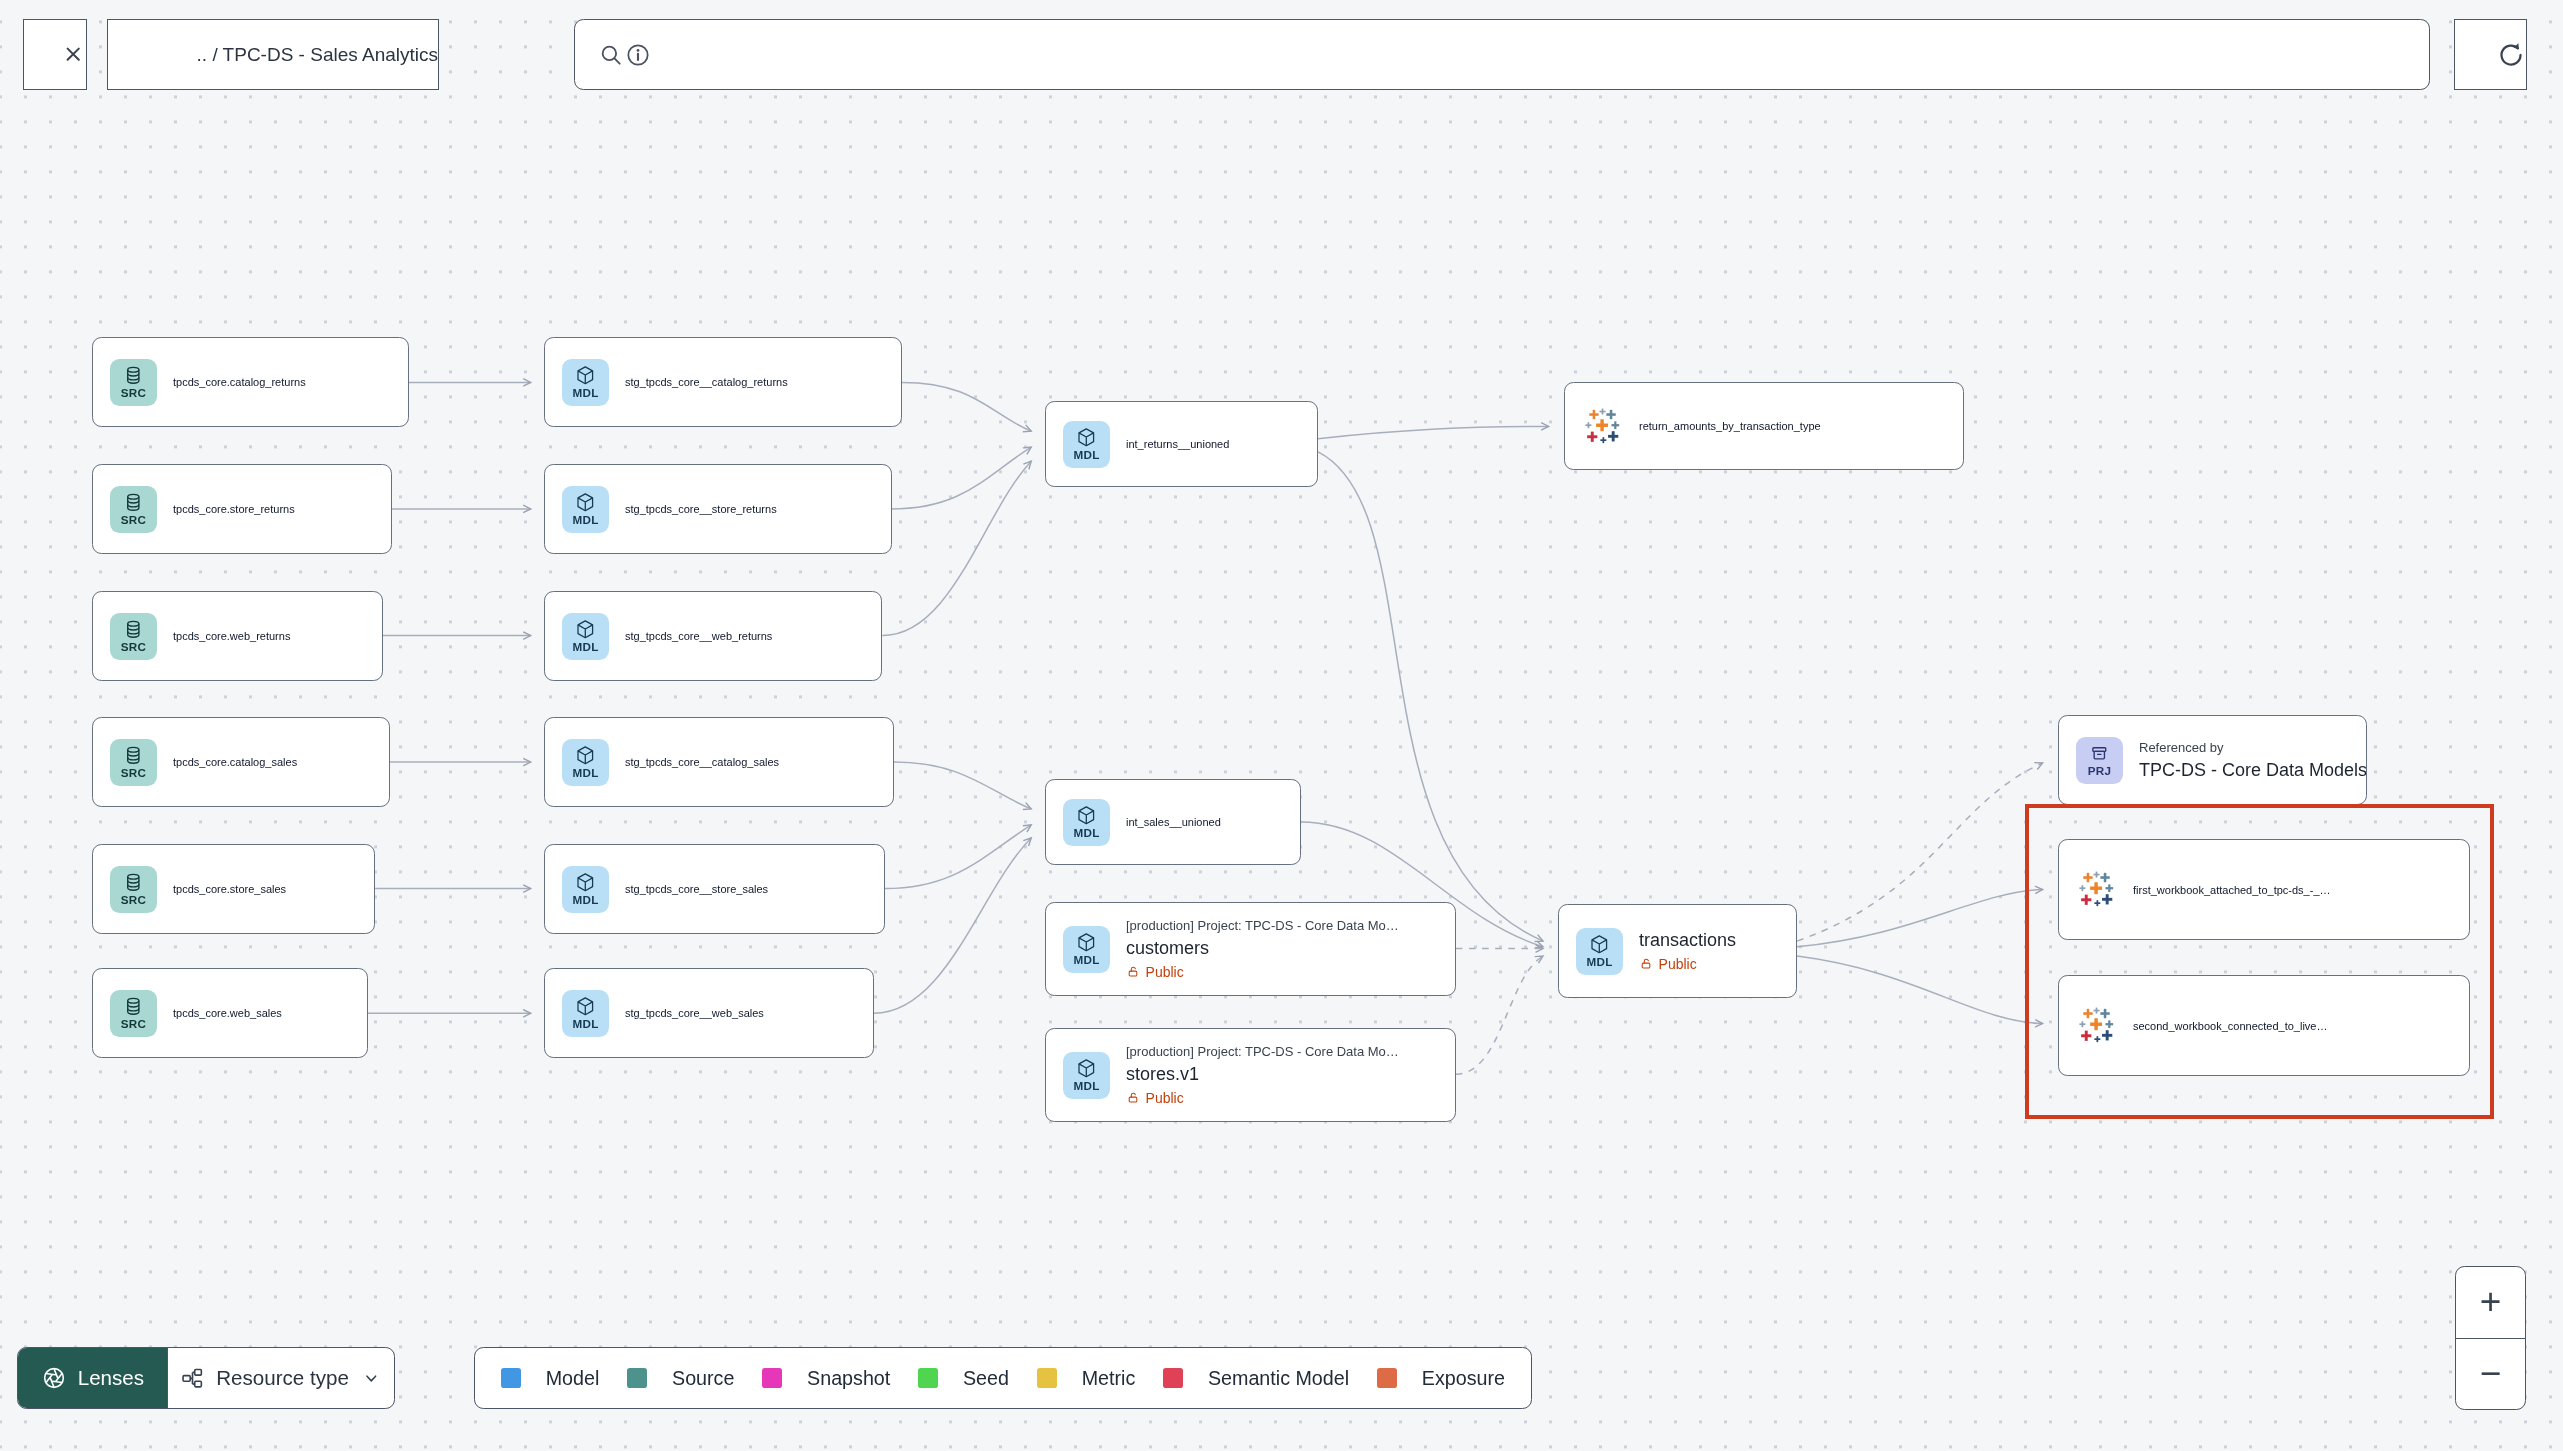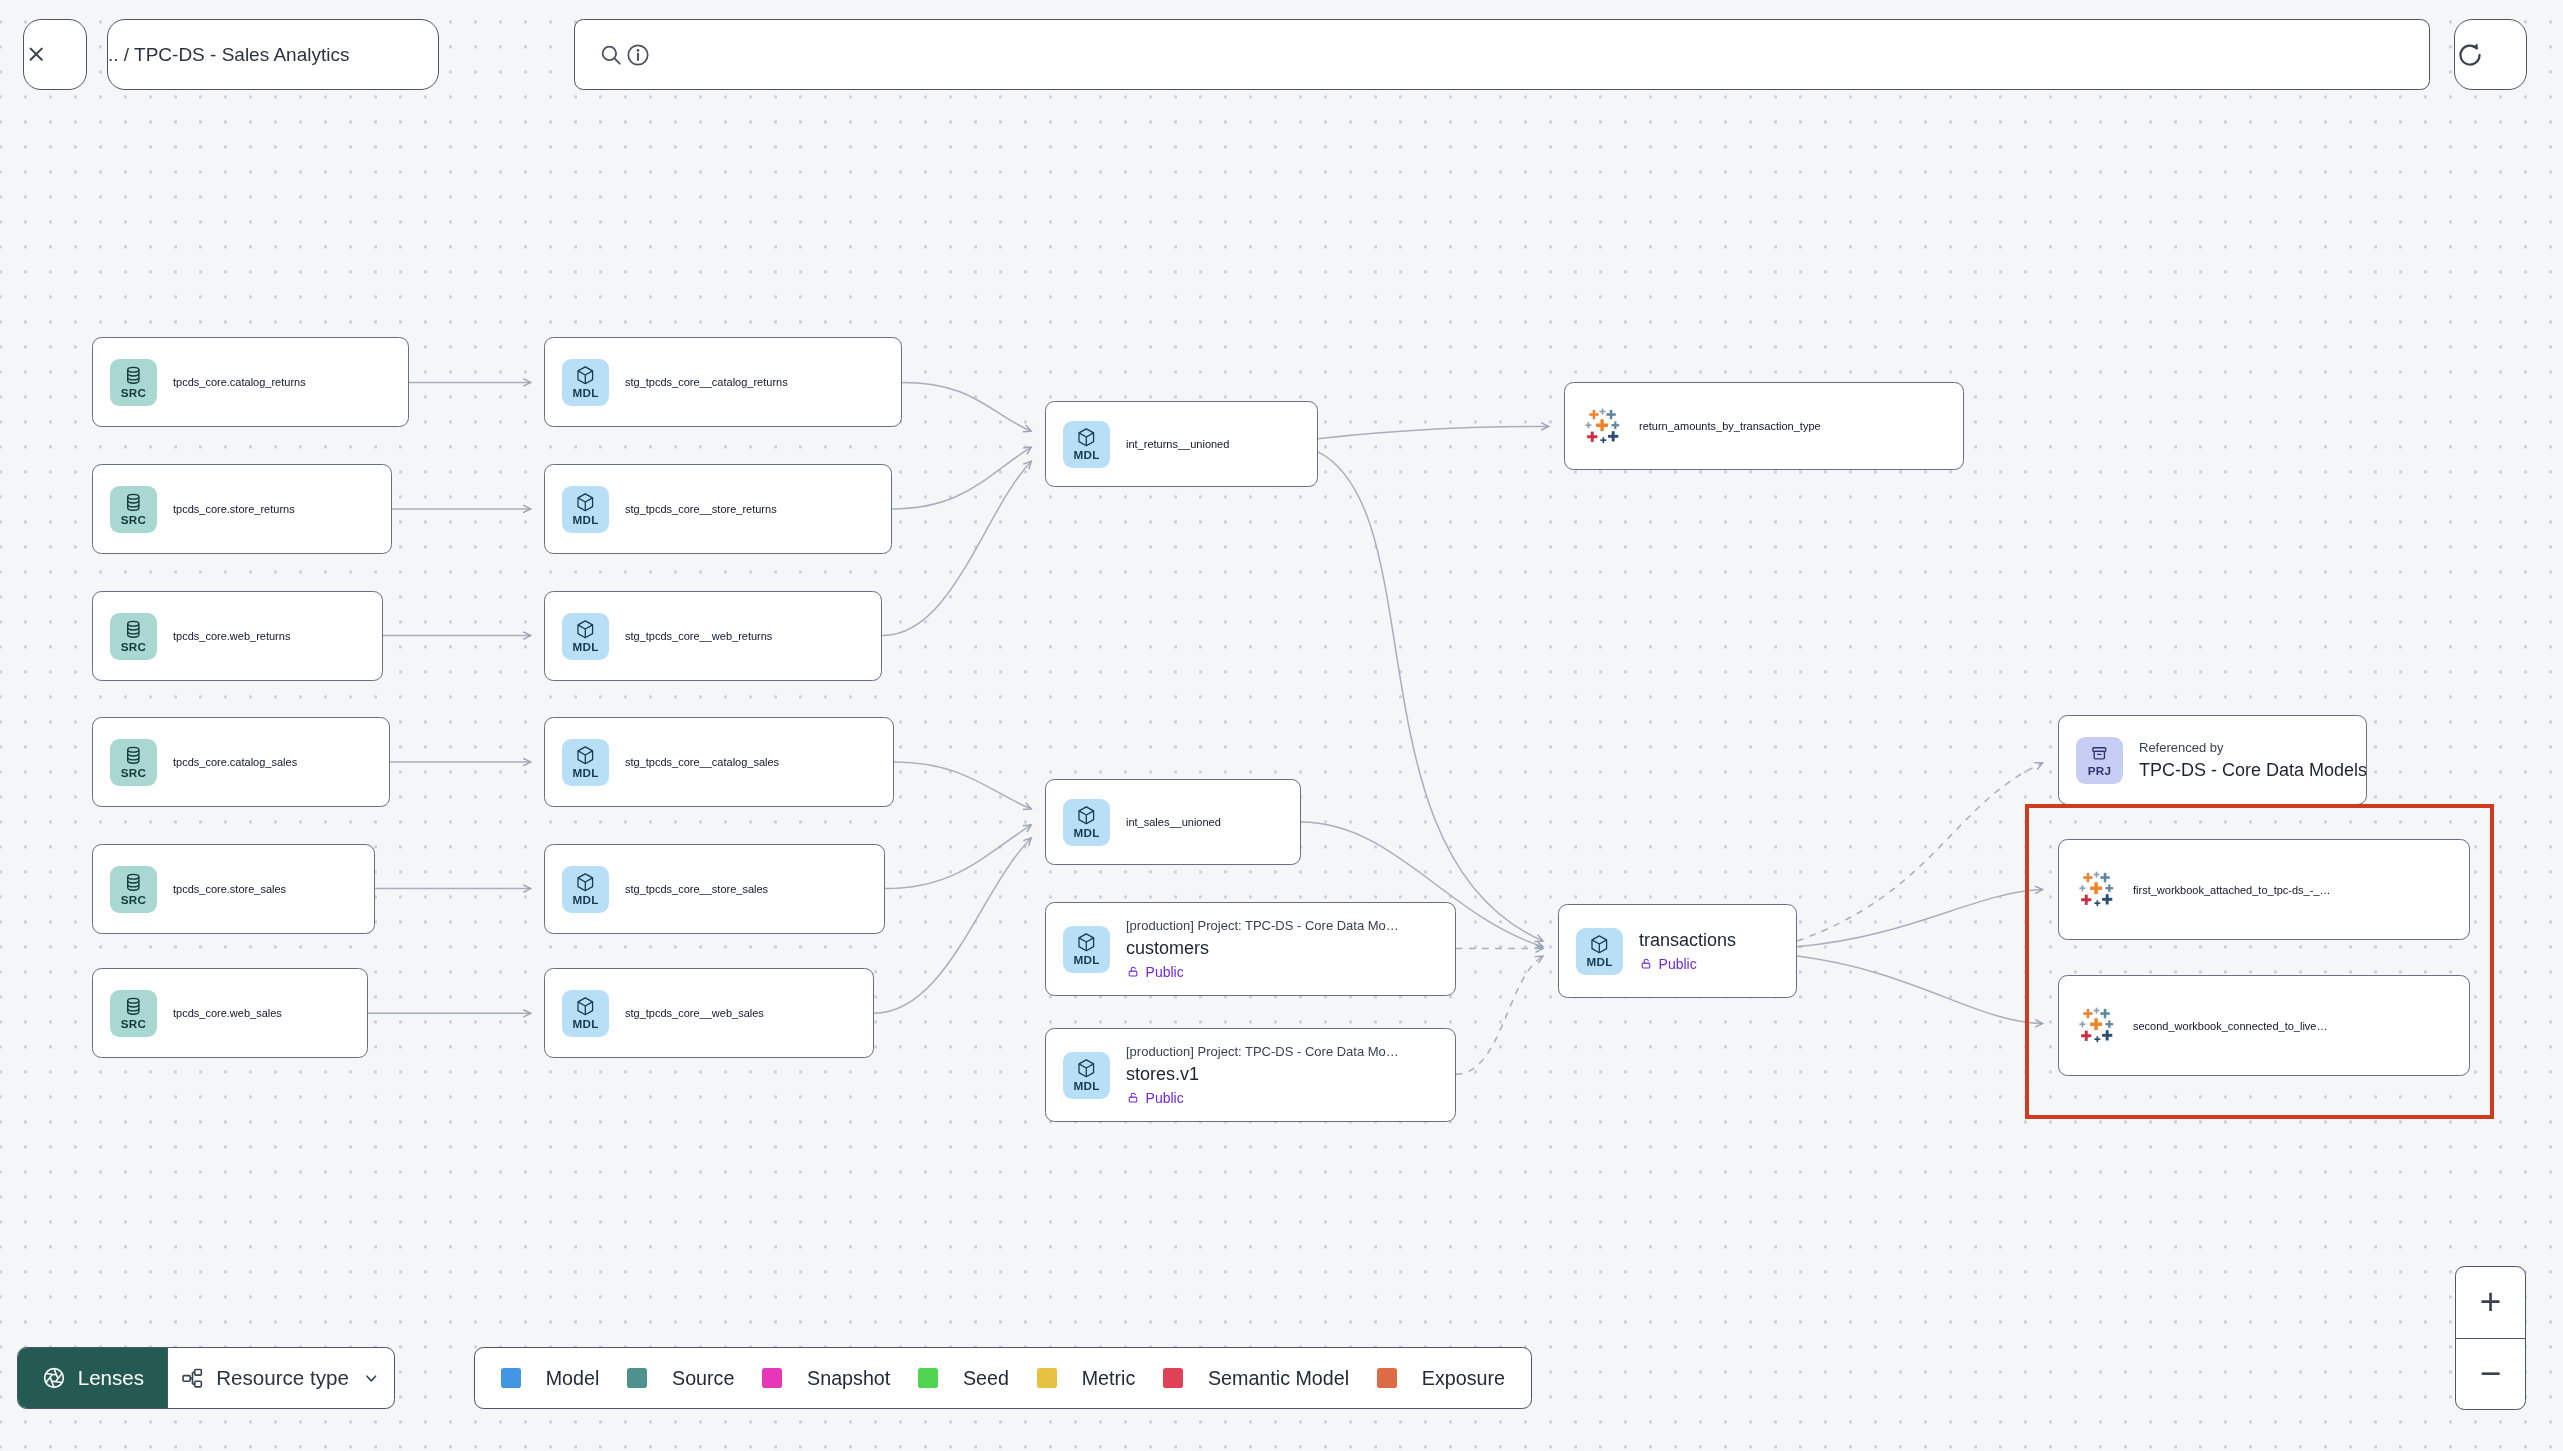--- a/index.html
+++ b/index.html
@@ -4,43 +4,43 @@
 <style>
   html,body{margin:0;padding:0}
   body{
     width:2563px;height:1451px;position:relative;overflow:hidden;
     font-family:"Liberation Sans","DejaVu Sans",sans-serif;
     background:
       radial-gradient(circle,#cdd2da 1.6px,transparent 1.8px) 13px 9.4px / 25px 25px,
       #f5f6f8;
   }
   
-  .hbtn{position:absolute;background:#fff;border:1.9px solid #4b5564;border-radius:18px;
-    display:flex;align-items:center;justify-content:flex-start;box-sizing:border-box}
+  .hbtn{position:absolute;background:#fff;border:1.9px solid #4b5564;border-radius:0;
+    display:flex;align-items:center;justify-content:flex-end;box-sizing:border-box}
   .crumb{font-size:19px;color:#2b3440;white-space:nowrap}
   .searchbar{position:absolute;left:574px;top:19px;width:1856px;height:71px;background:#fff;
     border:1.9px solid #4b5564;border-radius:9.4px;display:flex;align-items:center;box-sizing:border-box;padding:0 22.5px}
   .searchbar input{flex:1;border:none;outline:none;font-family:inherit;font-size:24.4px;color:#252e3b;
     margin-left:17px;background:transparent}
   .ico{flex:none}
   
   .node{position:absolute;background:#fff;border:1.6px solid #67707f;border-radius:9.4px;
     display:flex;align-items:center;gap:16px;padding:0 15px 0 17px;box-sizing:border-box;overflow:hidden}
   .chip{width:47px;height:47px;border-radius:9.4px;flex:none;display:flex;flex-direction:column;
     align-items:center;justify-content:center;line-height:1}
   .chip svg{width:20.6px;height:20.6px}
   .chip b{font-size:11.7px;font-weight:600;margin-top:1.9px;letter-spacing:0.3px}
   .src{background:#a9d8d2;color:#14383a}
   .mdl{background:#b9dff7;color:#173a52}
   .prj{background:#c8cdf3;color:#2a366f}
   .lbl{font-size:11px;color:#0f172a;white-space:nowrap}
   .txt{display:flex;flex-direction:column;gap:5px;min-width:0}
   .proj{font-size:13px;font-style:normal;color:#39434f;white-space:nowrap;overflow:hidden;text-overflow:ellipsis}
   .nm{font-size:18px;color:#1c2430;white-space:nowrap}
-  .acc{display:flex;align-items:center;gap:5.6px;font-size:14px;color:#6d28d9}
+  .acc{display:flex;align-items:center;gap:5.6px;font-size:14px;color:#c2410c}
   .acc svg{width:14px;height:14px}
   .tab{width:41px;height:41px;flex:none}
   .hl{position:absolute;left:2025px;top:804px;width:469px;height:315px;
     border:4.7px solid #ce3b1e;box-sizing:border-box;pointer-events:none}
   
   .lens-group{position:absolute;left:17px;top:1347px;height:62px;display:flex;
     border:1.9px solid #4b5564;border-radius:9.4px;overflow:hidden;background:#fff;box-sizing:border-box}
   .lens-seg{background:#245a51;color:#fff;display:flex;align-items:center;gap:11.2px;padding:0 22.5px;font-size:20.6px}
   .rtype-seg{display:flex;align-items:center;gap:12.2px;padding:0 12px;font-size:20.6px;color:#2b3440;border-left:1.9px solid #4b5564}
   .legend{position:absolute;left:474px;top:1347px;height:62px;background:#fff;border:1.9px solid #4b5564;

